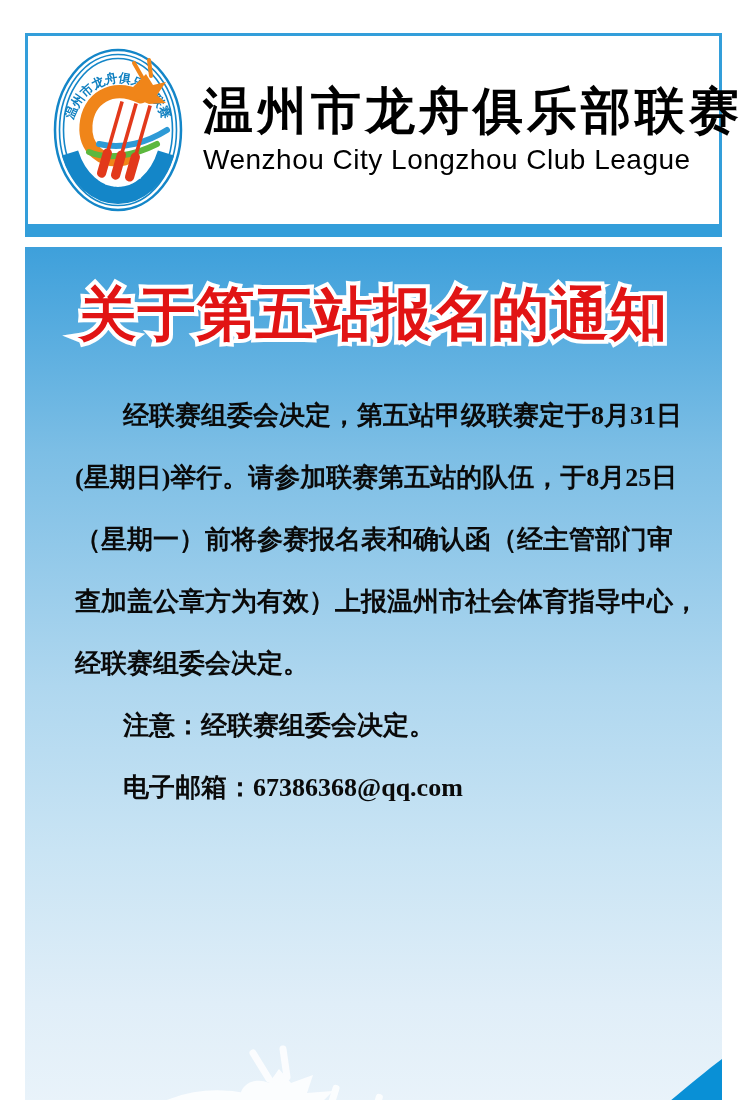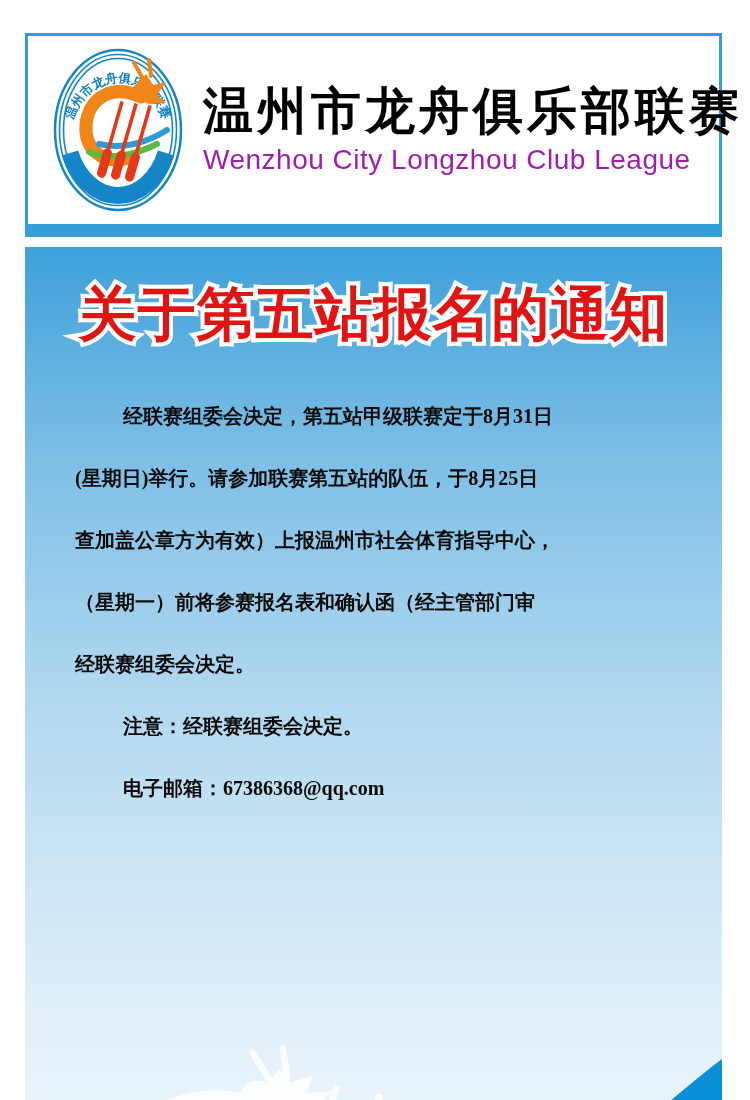--- a/index.html
+++ b/index.html
@@ -16,21 +16,21 @@
     display:flex;align-items:center;padding-left:25px;
   }
   .logo{flex:0 0 auto;display:block;}
   .header-titles{margin-left:20px;}
   .title-cn{
     font-family:"Liberation Sans","DejaVu Sans",sans-serif;
     font-weight:900;font-size:50px;line-height:54px;color:#000;letter-spacing:4px;white-space:nowrap;
   }
   .title-en{
     font-family:"Liberation Sans","DejaVu Sans",sans-serif;
-    font-size:28px;line-height:32px;color:#a21caf;margin-top:6px;letter-spacing:0.5px;white-space:nowrap;
+    font-size:28px;line-height:32px;color:#000000;margin-top:6px;letter-spacing:0.5px;white-space:nowrap;
   }
   .header-bar{
     position:absolute;left:25px;top:227px;width:697px;height:10px;background:#339EDA;
   }
 
   
   .panel{
     position:absolute;left:25px;top:247px;width:697px;height:1022px;overflow:hidden;
     background:linear-gradient(to bottom,
       #3EA0DB 0%, #7CBEE5 20%, #AFD7EF 43%, #C9E4F4 59%,
@@ -41,21 +41,21 @@
     font-size:58px;font-weight:900;line-height:72px;letter-spacing:1px;white-space:nowrap;
   }
   .poster-title .stroke{
     position:absolute;left:0;width:100%;top:0;
     -webkit-text-stroke:8px #ffffff;color:#ffffff;
   }
   .poster-title .fill{position:relative;color:#E11414;}
 
   .body-text{
     position:absolute;left:50px;right:30px;top:138px;z-index:3;
-    font-size:20px;font-weight:700;color:#0a0a0a;
+    font-size:26px;font-weight:700;color:#0a0a0a;
   }
   .line{line-height:62px;white-space:nowrap;}
   .line.first,.line.indent{padding-left:48px;}
 
   
   .waves{position:absolute;left:0;bottom:0;width:697px;height:230px;z-index:1;display:block;}
   .watermark{position:absolute;left:30px;bottom:0;width:560px;height:230px;z-index:2;display:block;}
 </style>
 </head>
 <body>
@@ -106,22 +106,22 @@
   <div class="panel">
 
     <div class="poster-title">
       <span class="stroke">关于第五站报名的通知</span>
       <span class="fill">关于第五站报名的通知</span>
     </div>
 
     <div class="body-text">
       <div class="line first">经联赛组委会决定，第五站甲级联赛定于8月31日</div>
       <div class="line">(星期日)举行。请参加联赛第五站的队伍，于8月25日</div>
+      <div class="line">（星期一）前将参赛报名表和确认函（经主管部门审</div>
       <div class="line">查加盖公章方为有效）上报温州市社会体育指导中心，</div>
-      <div class="line">（星期一）前将参赛报名表和确认函（经主管部门审</div>
       <div class="line">经联赛组委会决定。</div>
       <div class="line indent">注意：经联赛组委会决定。</div>
       <div class="line indent">电子邮箱：67386368@qq.com</div>
     </div>
 
     <svg class="waves" viewBox="0 0 697 230" preserveAspectRatio="none" xmlns="http://www.w3.org/2000/svg">
       <path d="M0,97 C120,135 260,182 420,206 C520,220 620,228 697,230 L697,230 L0,230 Z" fill="#58AEE2"></path>
       <path d="M0,198 C120,190 240,202 395,230 L0,230 Z" fill="#2F97D3"></path>
       <path d="M697,20 C650,55 580,122 500,172 C455,200 420,216 388,230 L697,230 Z" fill="#0990D6"></path>
       <path d="M697,174 C600,189 500,205 440,220 C420,224 405,227 395,230 L697,230 Z" fill="#58ACE0"></path>

